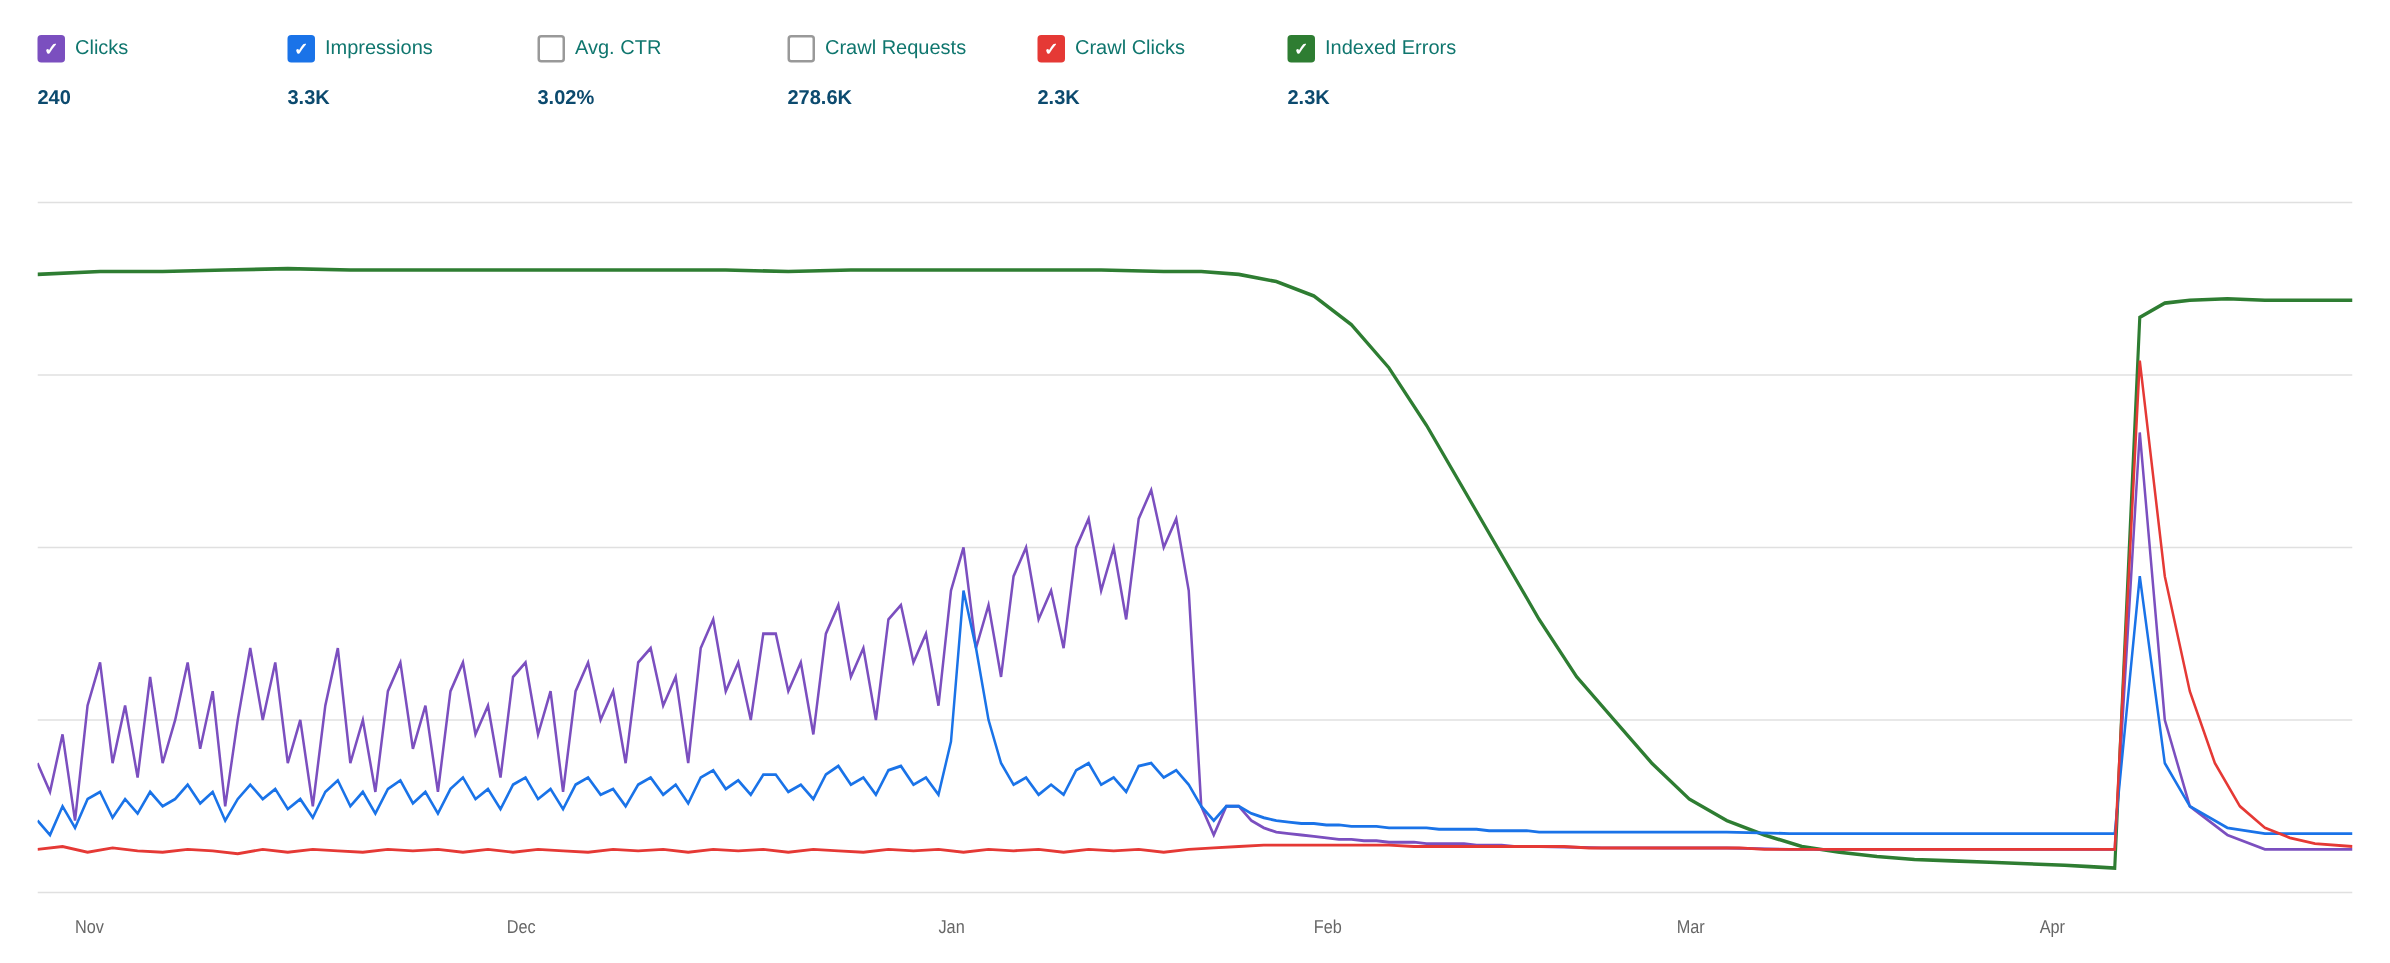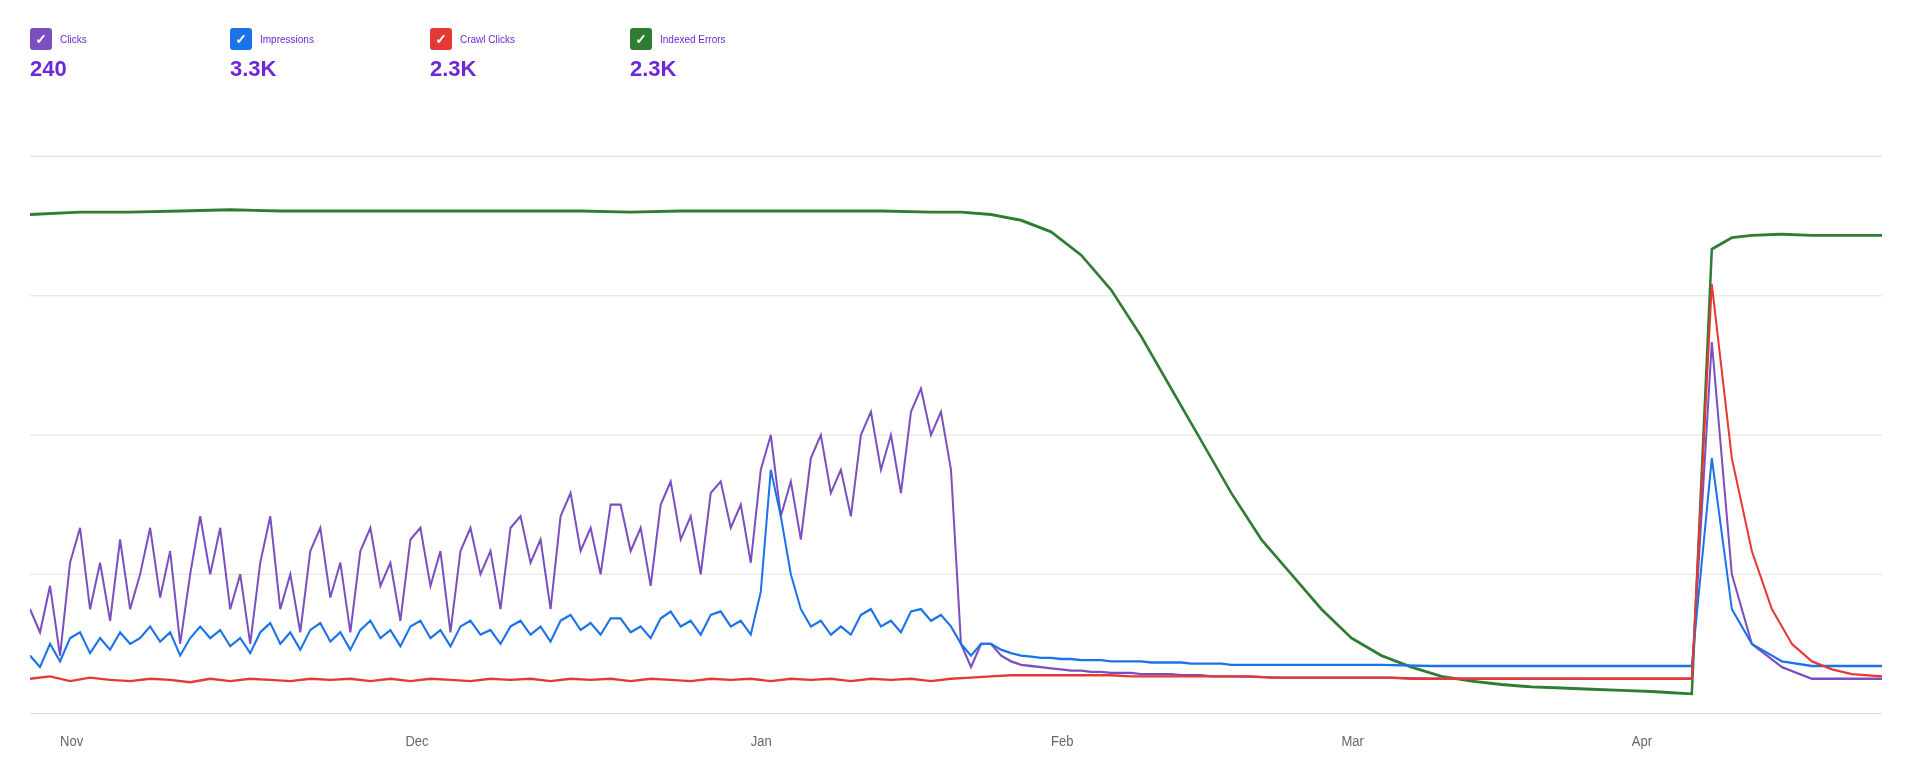--- a/index.html
+++ b/index.html
@@ -66,28 +66,28 @@
       background: #fff;
       border-color: #999;
     }
     .checkbox-check {
       color: #fff;
       font-size: 14px;
       font-weight: bold;
       line-height: 1;
     }
     .metric-label {
-      font-size: 10px;
-      color: #6d28d9;
+      font-size: 16px;
+      color: #0f766e;
     }
     .metric-value {
-      font-size: 22px;
+      font-size: 16px;
       font-weight: 700;
-      color: #6d28d9;
-      margin-top: 2px;
+      color: #0c4a6e;
+      margin-top: 16px;
     }
     .chart-area {
       flex: 1;
       position: relative;
       margin-top: 10px;
     }
     svg.chart {
       width: 100%;
       height: 100%;
     }
@@ -111,20 +111,34 @@
         <div class="metric-value">240</div>
       </div>
       <div class="metric-item">
         <div class="metric-header">
           <div class="checkbox checked-blue">
             <span class="checkbox-check">✓</span>
           </div>
           <span class="metric-label">Impressions</span>
         </div>
         <div class="metric-value">3.3K</div>
+      </div>
+      <div class="metric-item">
+        <div class="metric-header">
+          <div class="checkbox unchecked"></div>
+          <span class="metric-label">Avg. CTR</span>
+        </div>
+        <div class="metric-value">3.02%</div>
+      </div>
+      <div class="metric-item">
+        <div class="metric-header">
+          <div class="checkbox unchecked"></div>
+          <span class="metric-label">Crawl Requests</span>
+        </div>
+        <div class="metric-value">278.6K</div>
       </div>
       <div class="metric-item">
         <div class="metric-header">
           <div class="checkbox checked-red">
             <span class="checkbox-check">✓</span>
           </div>
           <span class="metric-label">Crawl Clicks</span>
         </div>
         <div class="metric-value">2.3K</div>
       </div>

